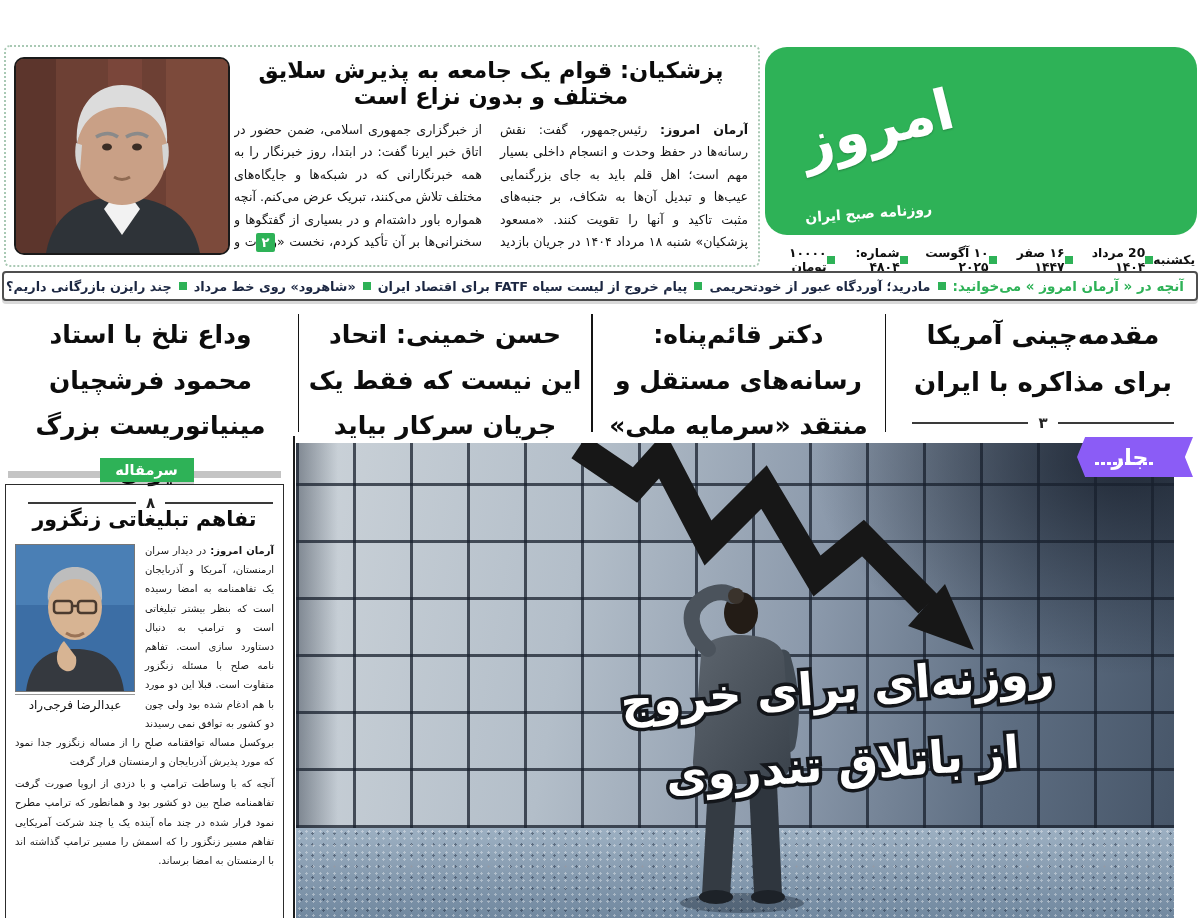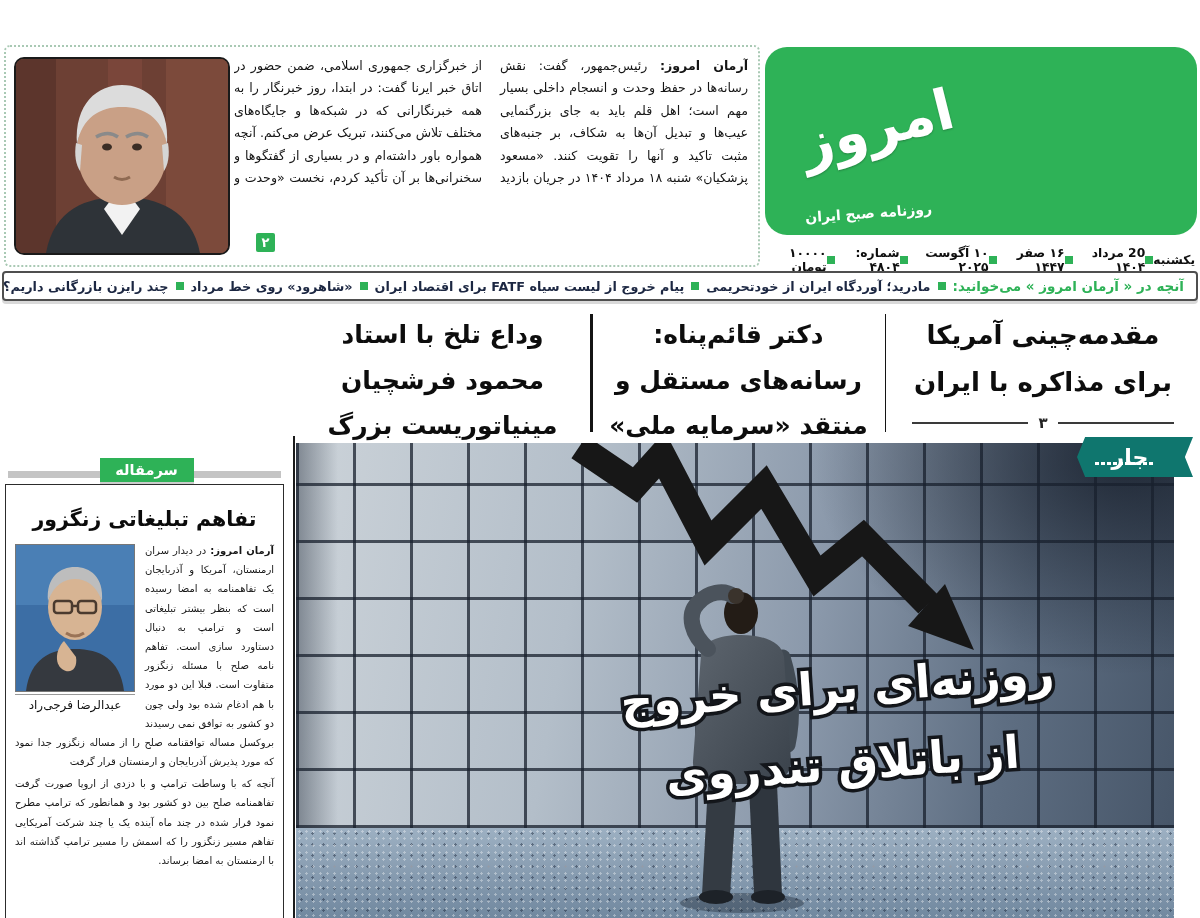--- a/index.html
+++ b/index.html
@@ -69,21 +69,21 @@
   .floor{position:absolute;left:0;right:0;bottom:0;height:90px;
     background-image:
       radial-gradient(rgba(255,255,255,.35) 1px, transparent 1.4px),
       radial-gradient(rgba(10,20,40,.4) 1px, transparent 1.4px),
       linear-gradient(#9db0c2,#71889f);
     background-size:7px 7px,11px 11px,100% 100%;}
   .scene{position:absolute;inset:0;}
   .feature-title{position:absolute;top:206px;right:44px;width:580px;text-align:center;transform:rotate(-4deg);}
   .feature-title div{font-size:45px;font-weight:bold;color:#ffffff;line-height:1.72;letter-spacing:1px;
       -webkit-text-stroke:7px #14171c;paint-order:stroke fill;text-shadow:0 0 2px #000;}
-  .ribbon{position:absolute;top:-6px;right:-19px;width:116px;height:40px;background:#0f766e;
+  .ribbon{position:absolute;top:-6px;right:-19px;width:116px;height:40px;background:#8b5cf6;
       clip-path:polygon(7% 0,100% 0,93% 50%,100% 100%,7% 100%,0 50%);
       display:flex;align-items:center;justify-content:center;}
   .ribbon-text{color:#fff;font-size:22px;font-weight:bold;letter-spacing:14px;padding-right:10px;}
   .ribbon-dots{position:absolute;bottom:12px;left:18px;width:58px;height:3px;
       background:repeating-linear-gradient(90deg,#fff 0 4px,transparent 4px 6px);}
 </style>
 </head>
 <body>
 
 <div class="page">
@@ -122,32 +122,33 @@
         <path d="M152,84 C154,96 152,106 148,112 L146,86 Z" fill="#d5d5d5"></path>
         <path d="M80,78 q12,-7 22,0" stroke="#8a8a8a" stroke-width="3.5" fill="none"></path>
         <path d="M110,78 q12,-7 22,0" stroke="#8a8a8a" stroke-width="3.5" fill="none"></path>
         <ellipse cx="91" cy="88" rx="5" ry="3.5" fill="#3a2d25"></ellipse>
         <ellipse cx="121" cy="88" rx="5" ry="3.5" fill="#3a2d25"></ellipse>
         <path d="M98,118 q8,5 16,0" stroke="#8f6a52" stroke-width="3" fill="none"></path>
         <path d="M106,92 q-3,14 2,18" stroke="#b08callow" stroke-width="0" fill="none"></path>
       </svg>
     </div>
     <div class="lead-content">
+      <div class="lead-headline">پزشکیان: قوام یک جامعه به پذیرش سلایق مختلف و بدون نزاع است</div>
       <div class="lead-body">
         <span class="b">آرمان امروز:</span>
         <span>رئیس‌جمهور، گفت: نقش رسانه‌ها در حفظ وحدت و انسجام داخلی بسیار مهم است؛ اهل قلم باید به جای بزرگنمایی عیب‌ها و تبدیل آن‌ها به شکاف، بر جنبه‌های مثبت تاکید و آنها را تقویت کنند. «مسعود پزشکیان» شنبه ۱۸ مرداد ۱۴۰۴ در جریان بازدید از خبرگزاری جمهوری اسلامی، ضمن حضور در اتاق خبر ایرنا گفت: در ابتدا، روز خبرنگار را به همه خبرنگارانی که در شبکه‌ها و جایگاه‌های مختلف تلاش می‌کنند، تبریک عرض می‌کنم. آنچه همواره باور داشته‌ام و در بسیاری از گفتگوها و سخنرانی‌ها بر آن تأکید کردم، نخست «وحدت و انسجام داخلی» است. هیچ جامعه‌ای نمی‌تواند قوام یابد، مگر اینکه بدون دعوا و نزاع، سلایق مختلف را بپذیرد و اجازه دهد که همه سلایق در چارچوبی مسالمت‌آمیز در کنار هم زندگی کنند. رئیس جمهور بیان کرد: در جریان ۱۲ روز جنگ اخیر، مشخص شد که وحدت و انسجام کشور و جامعه ما تا چه اندازه می‌تواند...</span>
       </div>
     </div>
     <div class="page-badge">۲</div>
   </div>
 
   <div class="strip">
     <span class="strip-label">آنچه در « آرمان امروز » می‌خوانید:</span>
     <span class="gsq"></span>
-    <span class="strip-item">مادرید؛ آوردگاه ایران از خودتحریمی</span>
+    <span class="strip-item">مادرید؛ آوردگاه عبور از خودتحریمی</span>
     <span class="gsq"></span>
     <span class="strip-item">پیام خروج از لیست سیاه FATF برای اقتصاد ایران</span>
     <span class="gsq"></span>
     <span class="strip-item">«شاهرود» روی خط مرداد</span>
     <span class="gsq"></span>
     <span class="strip-item">چند رایزن بازرگانی داریم؟</span>
 
   </div>
 
   <div class="hrow">
@@ -162,20 +163,28 @@
     <div class="vsep"></div>
     <div class="hcol" style="width:292px">
       <div class="hl">دکتر قائم‌پناه: رسانه‌های مستقل و منتقد «سرمایه ملی» هستند</div>
       <div class="pageline">
         <span class="pl-line"></span>
         <span class="pl-num">۲</span>
         <span class="pl-line"></span>
       </div>
     </div>
     <div class="vsep"></div>
+    <div class="hcol" style="width:292px">
+      <div class="hl">حسن خمینی: اتحاد این نیست که فقط یک جریان سرکار بیاید</div>
+      <div class="pageline">
+        <span class="pl-line"></span>
+        <span class="pl-num">۲</span>
+        <span class="pl-line"></span>
+      </div>
+    </div>
     <div class="vsep"></div>
     <div class="hcol" style="width:294px">
       <div class="hl">وداع تلخ با استاد محمود فرشچیان مینیاتوریست بزرگ ایران</div>
       <div class="pageline">
         <span class="pl-line"></span>
         <span class="pl-num">۸</span>
         <span class="pl-line"></span>
       </div>
     </div>
   </div>

